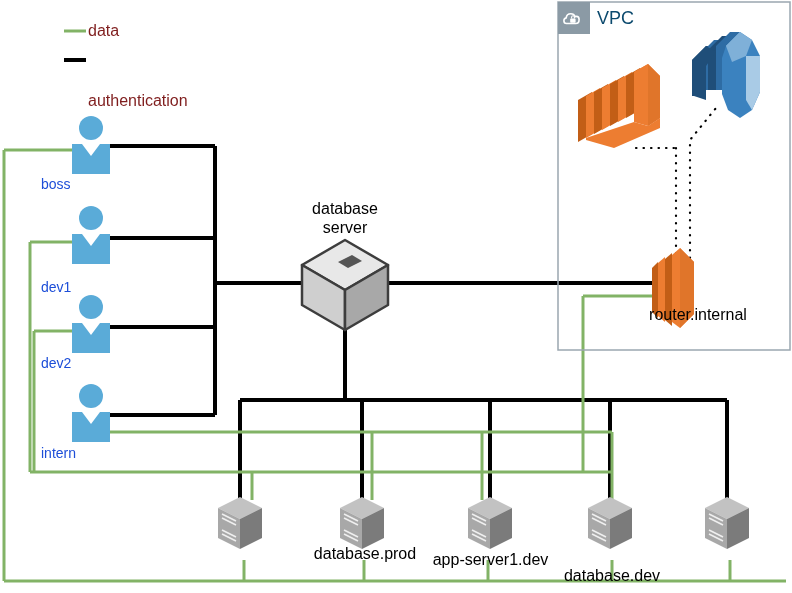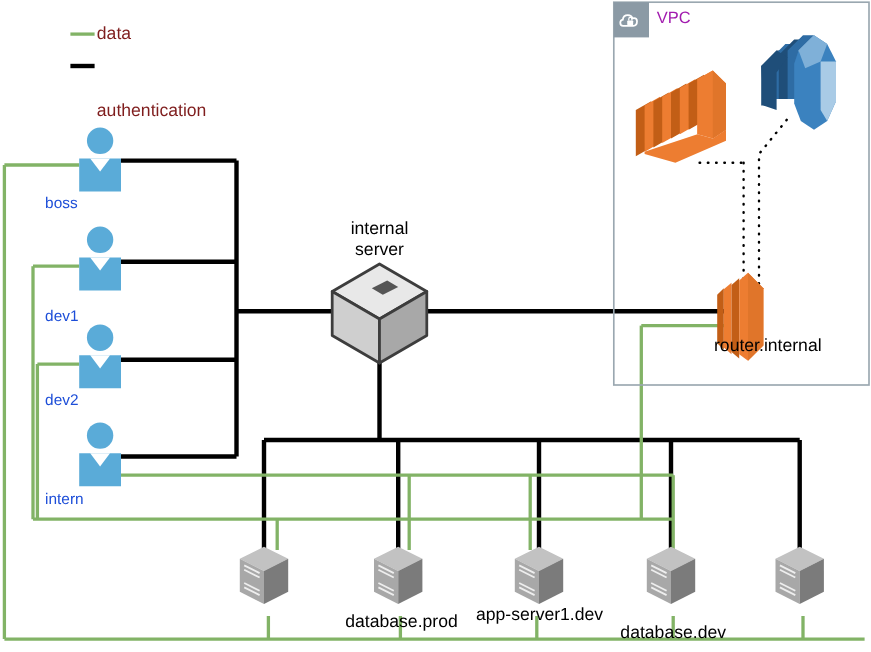--- a/index.html
+++ b/index.html
@@ -36,22 +36,22 @@
     line-height: 17px;
   }
   .legend-label {
     position: absolute;
     font-size: 16px;
     color: #7f1d1d;
     white-space: nowrap;
   }
   .vpc-title {
     position: absolute;
-    font-size: 15px;
-    color: #a21caf;
+    font-size: 18px;
+    color: #0c4a6e;
     white-space: nowrap;
     text-align: center;
   }
   .srv-title {
     position: absolute;
     font-size: 16px;
     color: #000000;
     text-align: center;
     line-height: 19px;
     white-space: nowrap;
@@ -277,25 +277,25 @@
 
   <div class="legend-label" style="left:88px; top:22px;">data</div>
   <div class="legend-label" style="left:88px; top:50px;margin-top:42px;">authentication</div>
 
   <div class="node-label" style="left:41px; top:176px; width:100px;">boss</div>
   <div class="node-label" style="left:41px; top:266px; width:100px;margin-top:13px;">dev1</div>
   <div class="node-label" style="left:41px; top:355px; width:100px;">dev2</div>
   <div class="node-label" style="left:41px; top:445px; width:100px;">intern</div>
 
   <div class="srv-title" style="left:275px; top:199px; width:140px;">
-    <span>internal</span><br>
+    <span>database</span><br>
     <span>server</span>
   </div>
 
   <div class="vpc-title" style="left:597px; top:8px;">VPC</div>
 
   <div class="srv-title" style="left:613px; top:305px; width:170px;">router.internal</div>
 
-  <div class="srv-title" style="left:300px; top:556px; width:130px;">database.prod</div>
+  <div class="srv-title" style="left:300px; top:544px; width:130px;">database.prod</div>
   <div class="srv-title" style="left:423px; top:550px; width:135px;">app-server1.dev</div>
   <div class="srv-title" style="left:552px; top:550px; width:120px;margin-top:16px;">database.dev</div>
 
 </div>
 
 </body></html>

